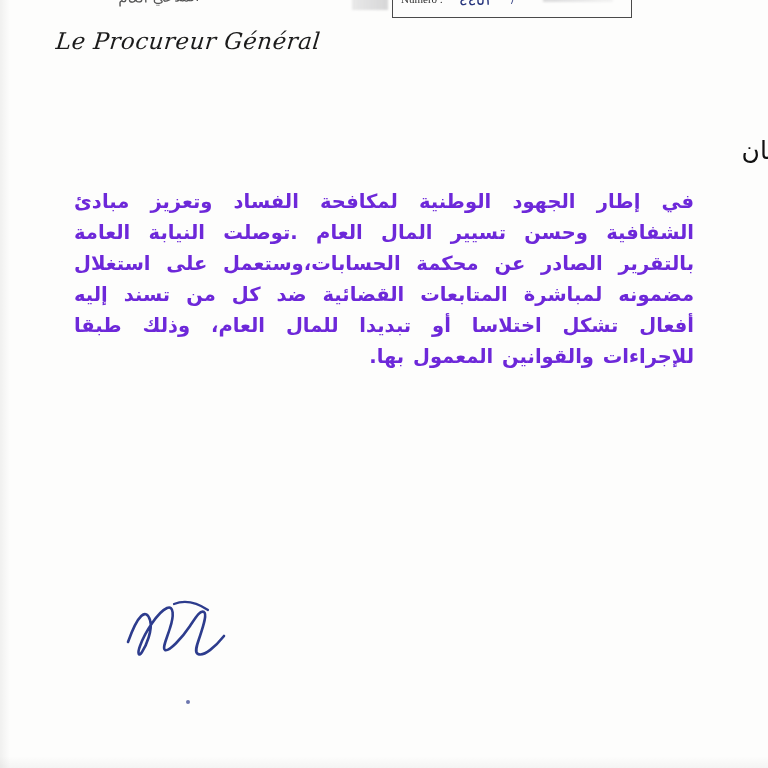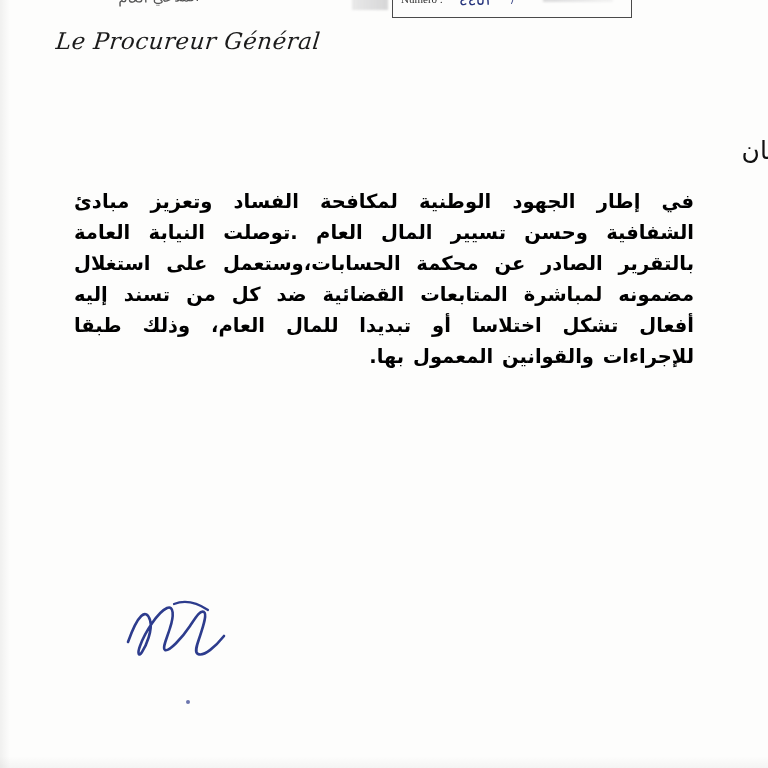--- a/index.html
+++ b/index.html
@@ -133,21 +133,21 @@
     top: 186px;
     left: 74px;
     width: 620px;
     direction: rtl;
     text-align: justify;
     text-align-last: right;
     font-family: "DejaVu Sans", sans-serif;
     font-weight: bold;
     font-size: 19.5px;
     line-height: 31px;
-    color: #000000;
+    color: #6d28d9;
     letter-spacing: 0px;
     word-spacing: 2px;
   }
 
   
   .signer-name {
     position: absolute;
     top: 556px;
     left: 0;
     right: 0;

